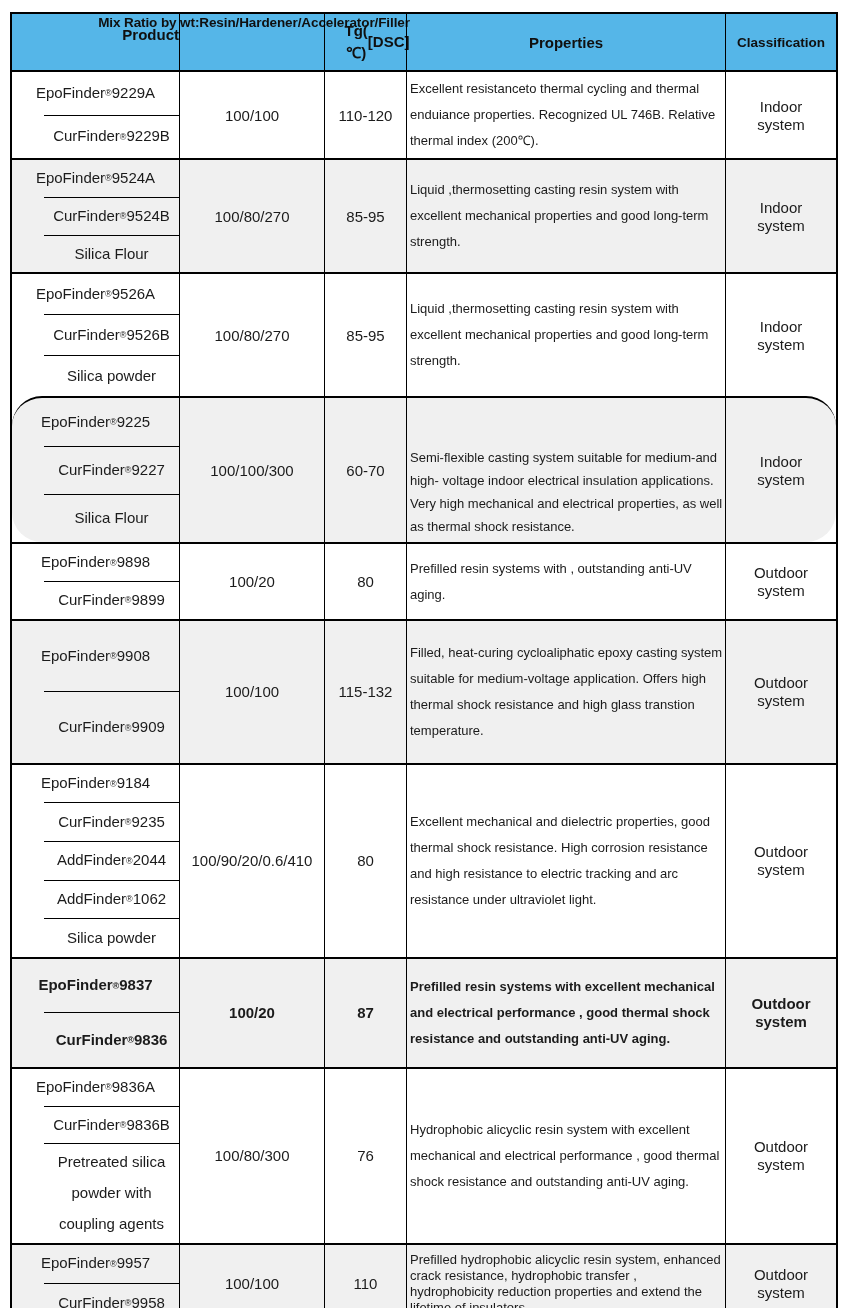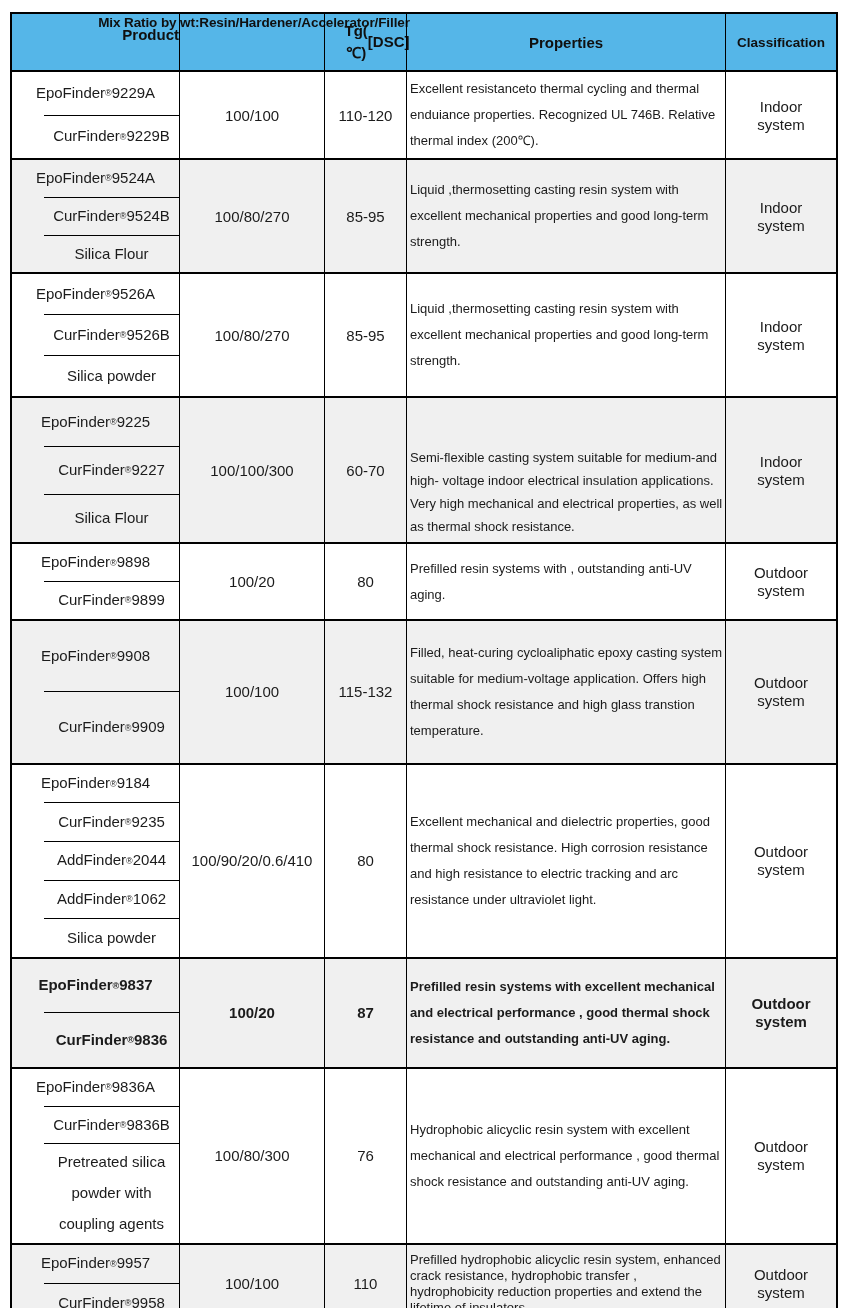--- a/index.html
+++ b/index.html
@@ -35,21 +35,21 @@
   .hcell{display:flex;flex-direction:row;justify-content:center;align-items:center;text-align:center;}
   .hdr-product{justify-content:flex-end;padding-bottom:16px;font-size:15px;}
   .hdr-mix{align-items:flex-start;text-align:left;padding-left:4px;font-size:13.5px;line-height:17px;letter-spacing:-0.1px;white-space:nowrap;}
   .hdr-tg{font-size:15px;line-height:22px;}
   .hdr-props{font-size:15px;}
   .hdr-class{font-size:13.5px;white-space:nowrap;}
   
   .group{display:flex;border-top:2px solid var(--border);background:#fff;}
   .group.shaded{background:var(--shaded);}
   .g1{min-height:86px;}  .g2{min-height:108px;} .g3{min-height:122px;}
-  .g4{min-height:140px;} .g5{min-height:66px;}  .g6{min-height:142px;}
+  .g4{min-height:140px;border-radius:30px;} .g5{min-height:66px;}  .g6{min-height:142px;}
   .g7{min-height:192px;} .g8{min-height:108px;font-weight:bold;} .g9{min-height:158px;}
   .g10{min-height:78px;}
   .col-product.cell{display:flex;flex-direction:column;justify-content:space-between;}
   .pcell{
     flex:1 1 auto;display:flex;align-items:center;justify-content:center;
     text-align:center;padding:3px 8px;line-height:2.05;font-size:15px;min-height:26px;
   }
   .pcell+.pcell{border-top:1px solid var(--border);margin-left:32px;}
   .pcell sup{font-size:9px;line-height:0;vertical-align:super;}
   .col-mix.cell,.col-tg.cell{

